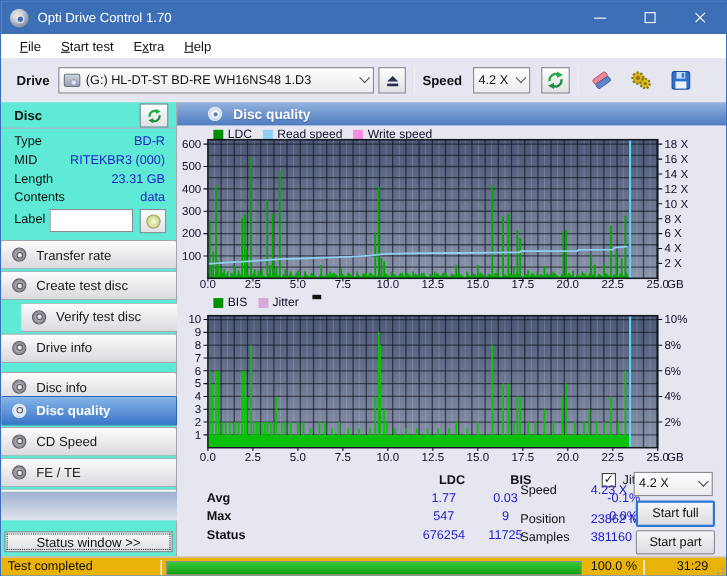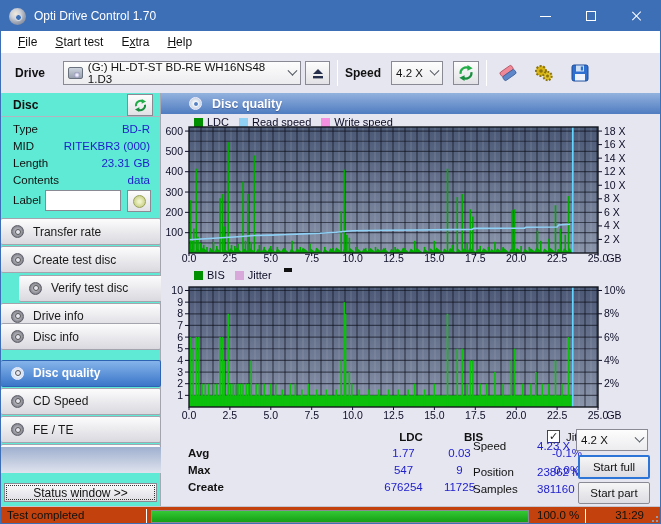--- a/index.html
+++ b/index.html
@@ -67,21 +67,21 @@
   .abs{position:absolute;}
   .sthead{font-size:11.5px;font-weight:bold;color:#111;text-align:center;}
   .strowlbl{font-size:11.5px;font-weight:bold;color:#111;margin-left:24px;}
   .stval{font-size:11.5px;color:#2121cc;text-align:center;}
   .stval.lft{text-align:left;margin-left:16px;}
   .stlbl{font-size:11.5px;color:#111;}
   .cbx{width:13px;height:13px;border:1px solid #444;background:#fff;font-size:11px;line-height:11px;text-align:center;color:#222;}
   .pushbtn{background:linear-gradient(#f6f6f7,#dcdce2);border:1px solid #8a8a94;border-radius:2px;font-size:11.5px;color:#111;display:flex;align-items:center;justify-content:center;}
   .pushbtn.focus{border:2px solid #2e75d8;}
   
-  .statusbar{position:absolute;left:0;top:505px;width:100%;height:18px;background:#c2410c;border-top:1px solid #c5c5cf;font-size:11.5px;color:#111;}
+  .statusbar{position:absolute;left:0;top:505px;width:100%;height:18px;background:#eab308;border-top:1px solid #c5c5cf;font-size:11.5px;color:#111;}
   .statusbar .sep{position:absolute;top:2px;width:1px;height:14px;background:#c2c2cc;border-right:1px solid #fff;}
   .progress{position:absolute;left:150px;top:2.5px;width:378px;height:13px;border:1px solid #8a8a94;background:#e8e8ee;}
   .progress .fill{height:100%;background:linear-gradient(#35c835,#14a014);}
   .grip{position:absolute;right:1px;bottom:1px;width:12px;height:12px;}
   .grip i{position:absolute;width:2px;height:2px;background:#9a9aa6;}
 </style>
 </head>
 <body>
 
 <div id="window">
@@ -104,21 +104,21 @@
 
   <div class="menubar" id="menubar">
       <div class="menuitem"><u>F</u>ile</div>
       <div class="menuitem"><u>S</u>tart test</div>
       <div class="menuitem">E<u>x</u>tra</div>
       <div class="menuitem"><u>H</u>elp</div>
     </div>
 
   <div class="toolbar">
     <span class="tlabel" style="margin-left:14px">Drive</span>
-    <div class="combo" style="width:238px;margin-left:18px">
+    <div class="combo" style="width:287px;margin-left:8px">
       <span class="driveico"></span>
       <span>(G:)   HL-DT-ST BD-RE  WH16NS48 1.D3</span>
       <span class="chev"></span>
     </div>
     <div class="toolbtn" style="width:25px;margin-left:4px">
       <svg width="16" height="16" viewBox="0 0 16 16">
         <polygon points="3,9 8,4 13,9" fill="#26304c"></polygon>
           <rect x="3" y="11" width="10" height="2.4" fill="#26304c"></rect>
       </svg>
     </div>
@@ -210,21 +210,21 @@
           <span>Create test disc</span>
         </div>
         <div class="sbtn" style="top: 181.6px; margin-left: 18px;">
           <span class="cd"></span>
           <span>Verify test disc</span>
         </div>
         <div class="sbtn" style="top: 209.9px;">
           <span class="cd"></span>
           <span>Drive info</span>
         </div>
-        <div class="sbtn" style="top: 230px;">
+        <div class="sbtn" style="top: 245px;">
           <span class="cd"></span>
           <span>Disc info</span>
         </div>
         <div class="sbtn sel" style="top: 266.5px;">
           <span class="cd"></span>
           <span>Disc quality</span>
         </div>
         <div class="sbtn" style="top: 294.8px;">
           <span class="cd"></span>
           <span>CD Speed</span>
@@ -710,21 +710,21 @@
     <div class="abs strowlbl" style="left:3px;top:354px">Avg</div>
     <div class="abs stval" style="left:210px;top:354px;width:65px">1.77</div>
     <div class="abs stval" style="left:270px;top:354px;width:57px">0.03</div>
     <div class="abs stval" style="left:370px;top:354px;width:72px">-0.1%</div>
 
     <div class="abs strowlbl" style="left:3px;top:371px">Max</div>
     <div class="abs stval" style="left:210px;top:371px;width:65px">547</div>
     <div class="abs stval" style="left:270px;top:371px;width:57px">9</div>
     <div class="abs stval" style="left:370px;top:371px;width:72px">0.0%</div>
 
-    <div class="abs strowlbl" style="left:3px;top:388px">Create</div>
+    <div class="abs strowlbl" style="left:3px;top:388px">Status</div>
     <div class="abs stval" style="left:210px;top:388px;width:65px">676254</div>
     <div class="abs stval" style="left:270px;top:388px;width:57px">11725</div>
 
     <div class="abs stlbl" style="left:312px;top:347px">Speed</div>
     <div class="abs stval lft" style="left:360px;top:347px;width:75px">4.23 X</div>
     <div class="abs stlbl" style="left:312px;top:373px">Position</div>
     <div class="abs stval lft" style="left:360px;top:373px;width:75px">23862 MB</div>
     <div class="abs stlbl" style="left:312px;top:390px">Samples</div>
     <div class="abs stval lft" style="left:360px;top:390px;width:75px">381160</div>
 

